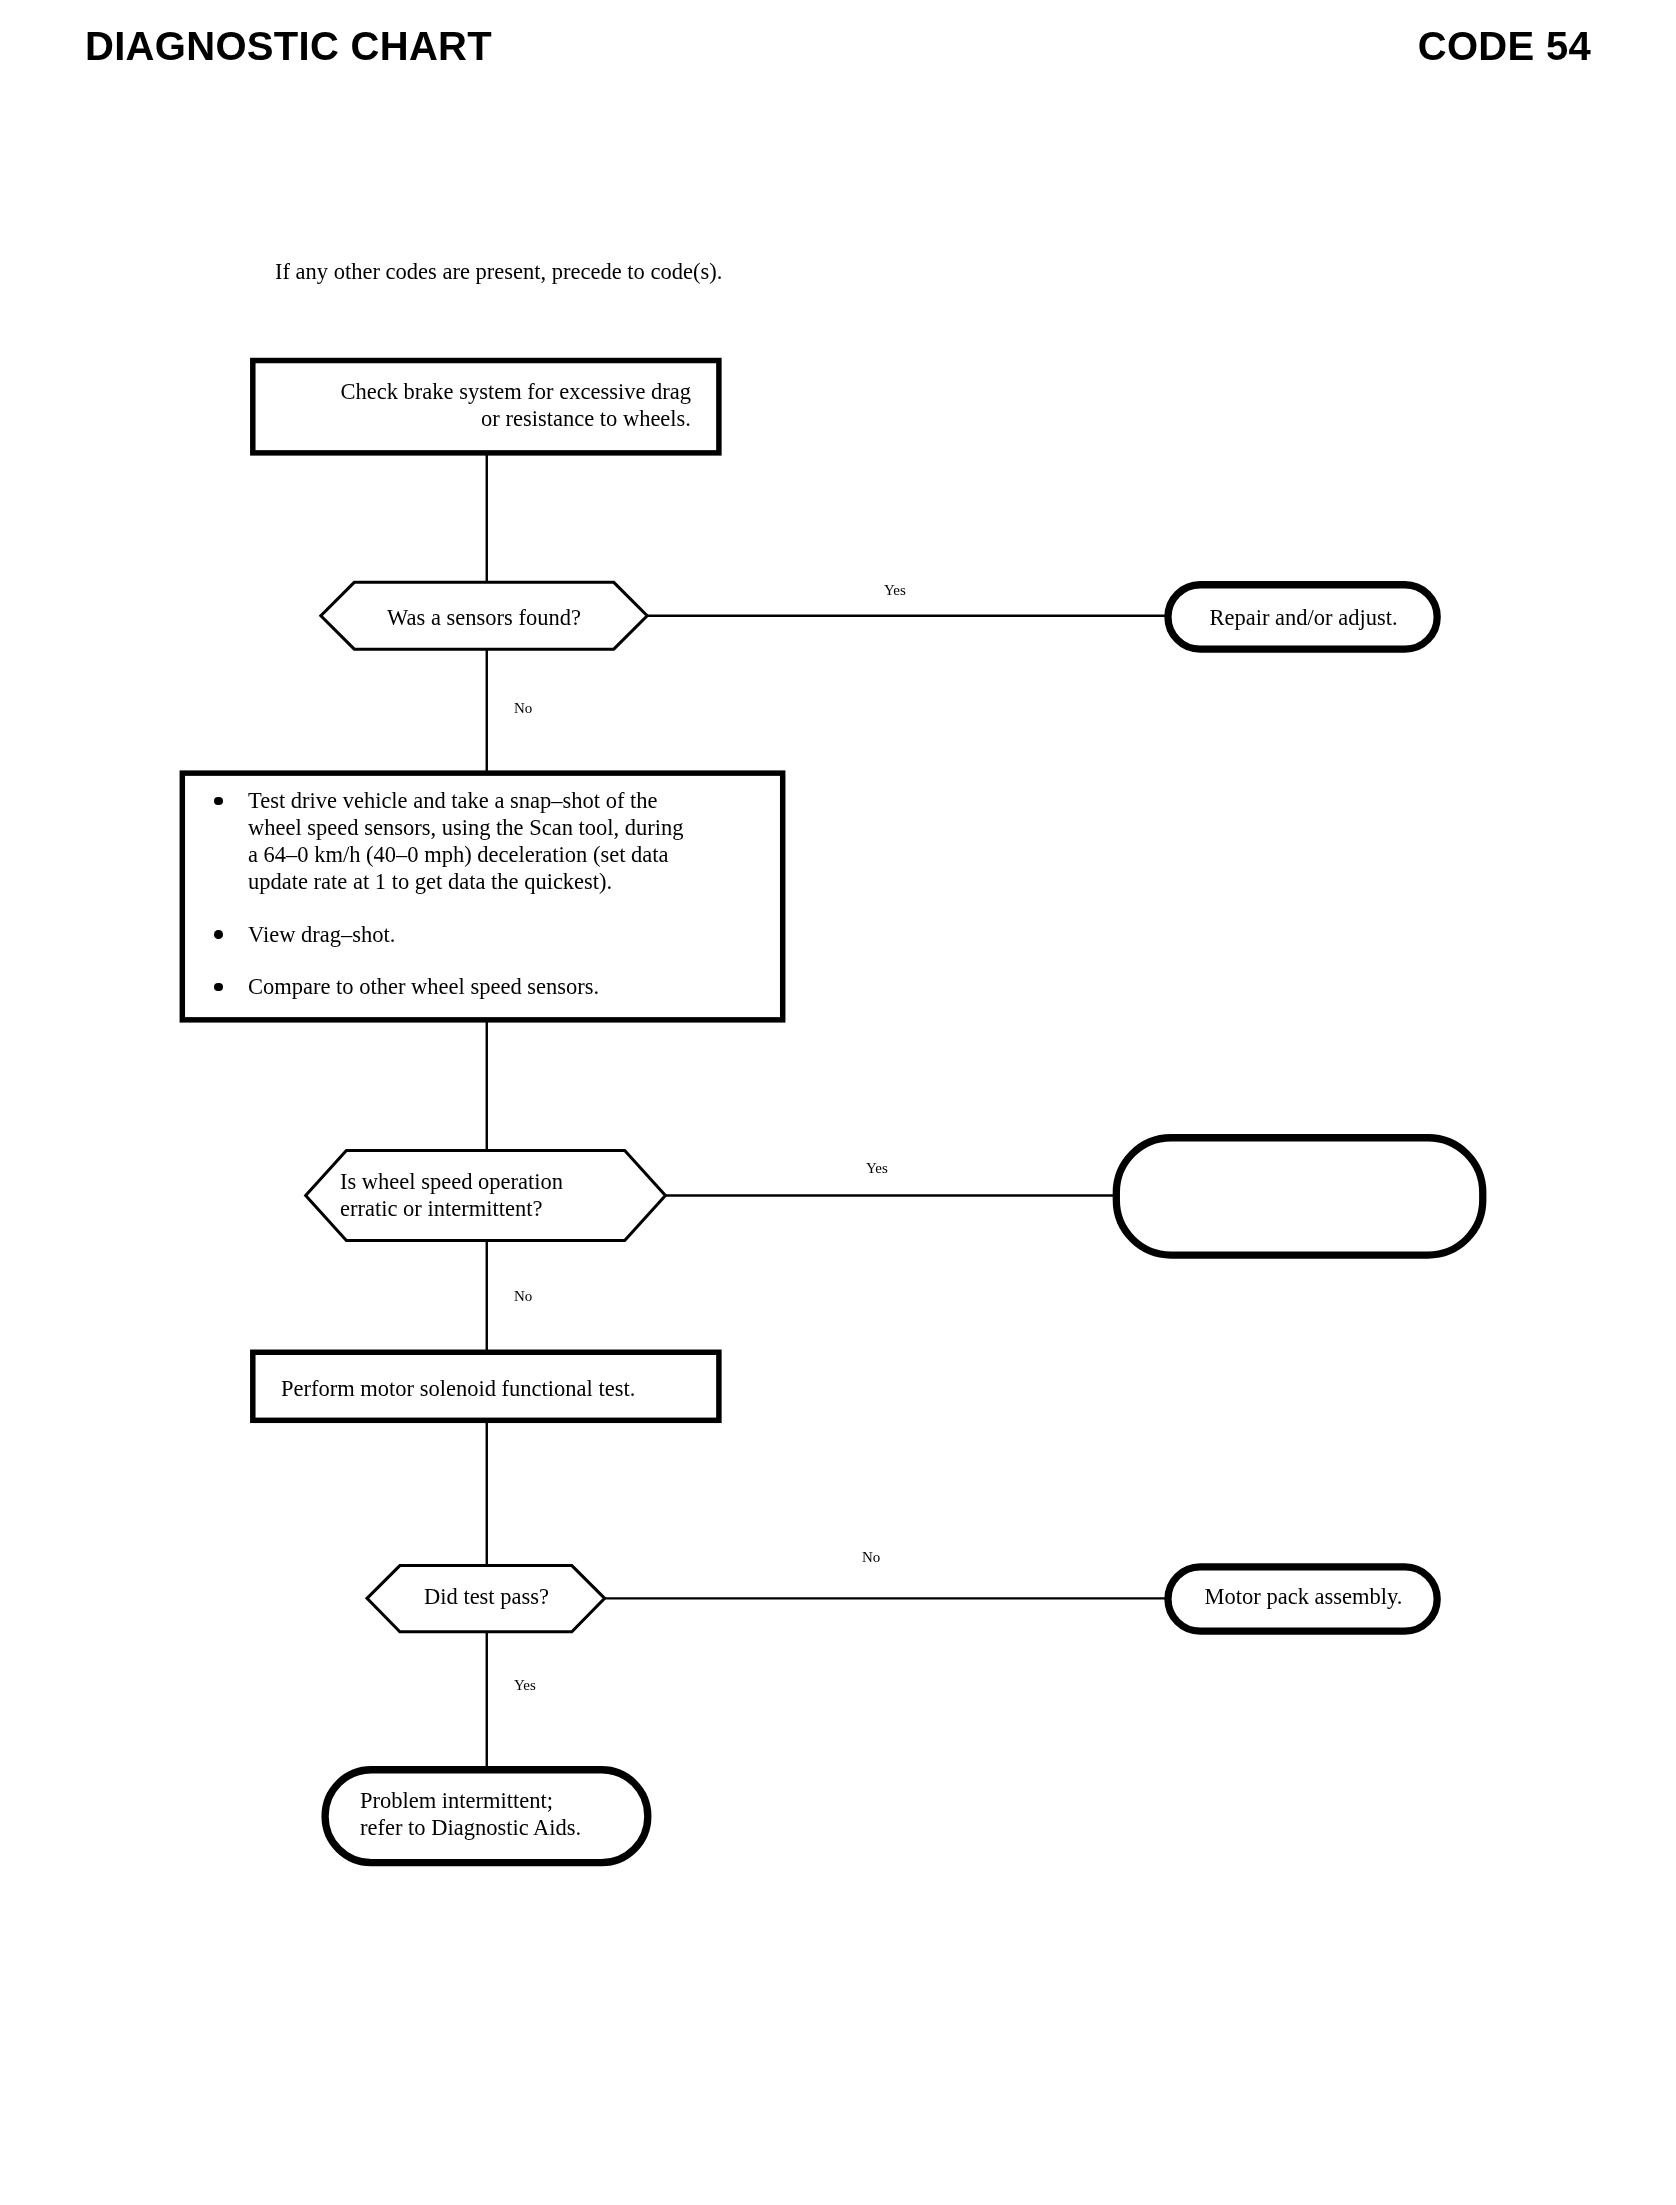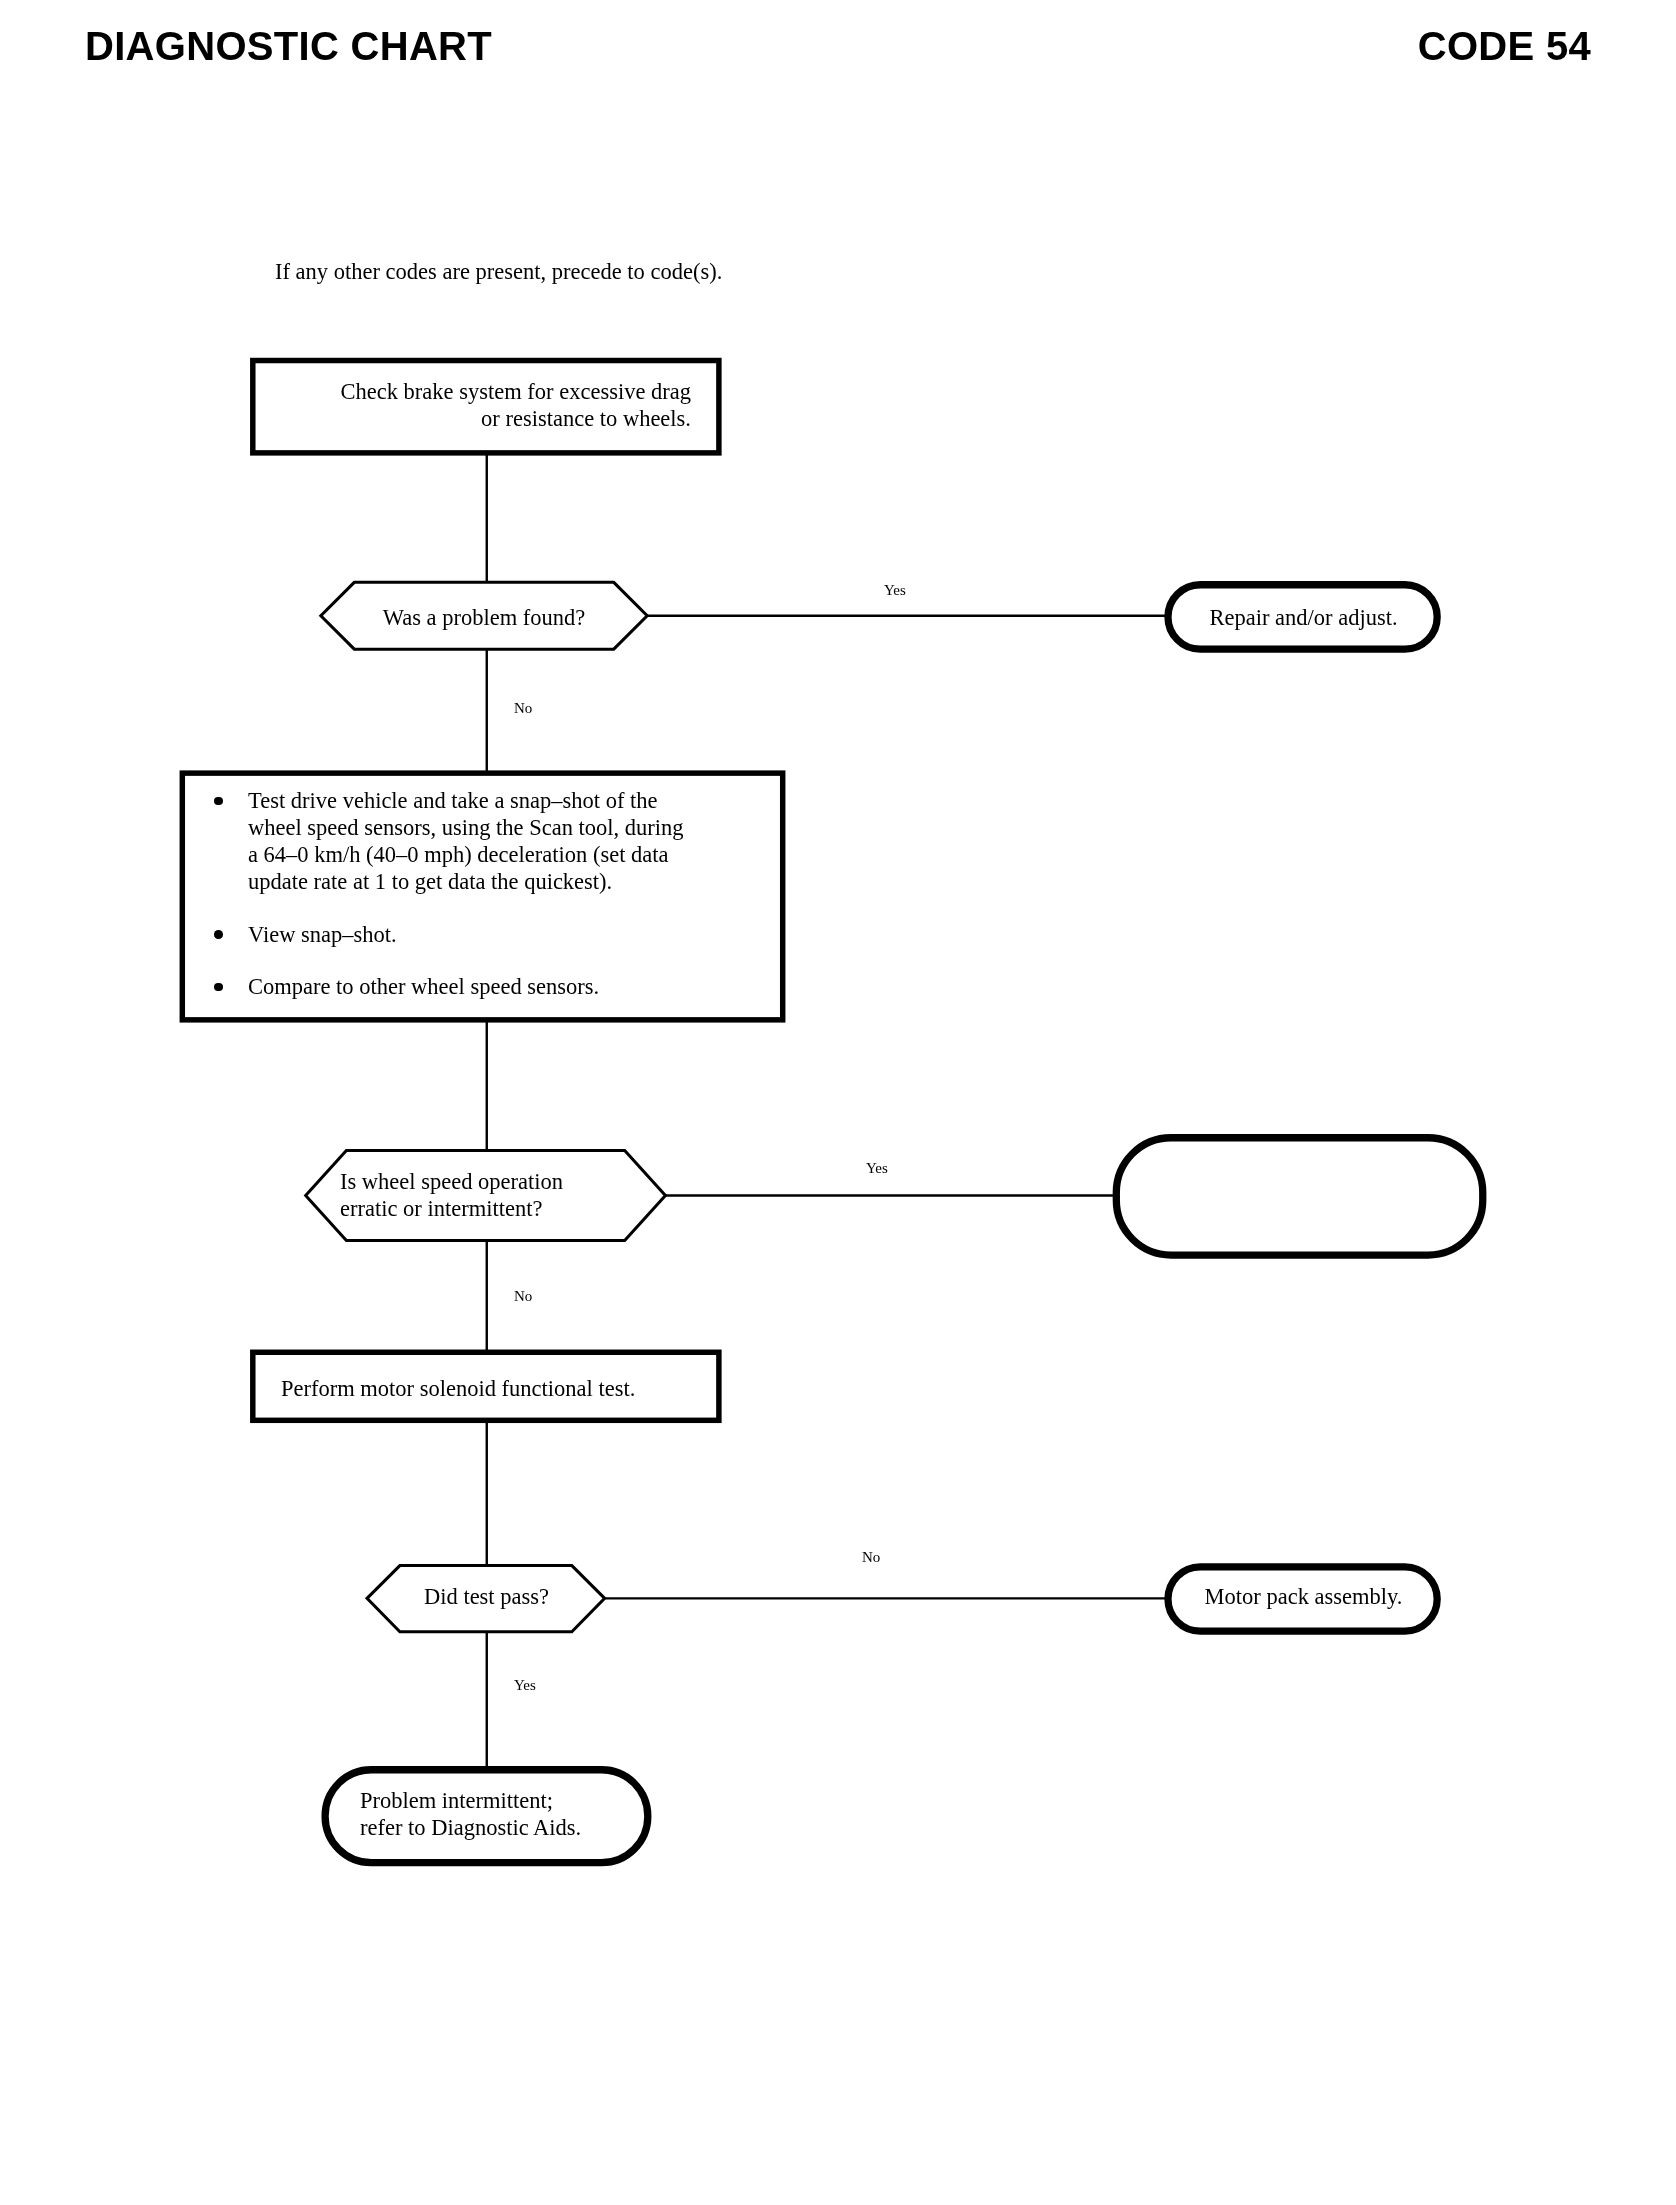--- a/index.html
+++ b/index.html
@@ -225,39 +225,39 @@
       <rect x="1922" y="2578" width="443" height="106" rx="53" ry="53" fill="#fff" stroke="#000" stroke-width="12"></rect>
 
       <rect x="535" y="2912" width="531" height="153" rx="76" ry="76" fill="#fff" stroke="#000" stroke-width="12"></rect>
     </svg>
 
     <div class="tblock note-text">If any other codes are present, precede to code(s).</div>
 
     <div class="tblock proc1-text">Check brake system for excessive drag
 or resistance to wheels.</div>
 
-    <div class="tblock hex1-text">Was a problem found?</div>
+    <div class="tblock hex1-text">Was a sensors found?</div>
 
     <div class="edge-label" style="left:884px; top:577px;">Yes</div>
 
     <div class="edge-label" style="left:514px; top:695px;">No</div>
 
     <div class="tblock term1-text">Repair and/or adjust.</div>
 
     <div class="bullets">
       <div class="bullet-item">
         <span class="bullet-dot"></span>
         <span style="white-space:pre-line;">Test drive vehicle and take a snap–shot of the
 wheel speed sensors, using the Scan tool, during
 a 64–0 km/h (40–0 mph) deceleration (set data
 update rate at 1 to get data the quickest).</span>
       </div>
       <div class="bullet-item">
         <span class="bullet-dot"></span>
-        <span style="white-space:pre-line;">View snap–shot.</span>
+        <span style="white-space:pre-line;">View drag–shot.</span>
       </div>
       <div class="bullet-item">
         <span class="bullet-dot"></span>
         <span style="white-space:pre-line;">Compare to other wheel speed sensors.</span>
       </div>
     </div>
 
     <div class="tblock hex2-text">Is wheel speed operation
 erratic or intermittent?</div>
 

